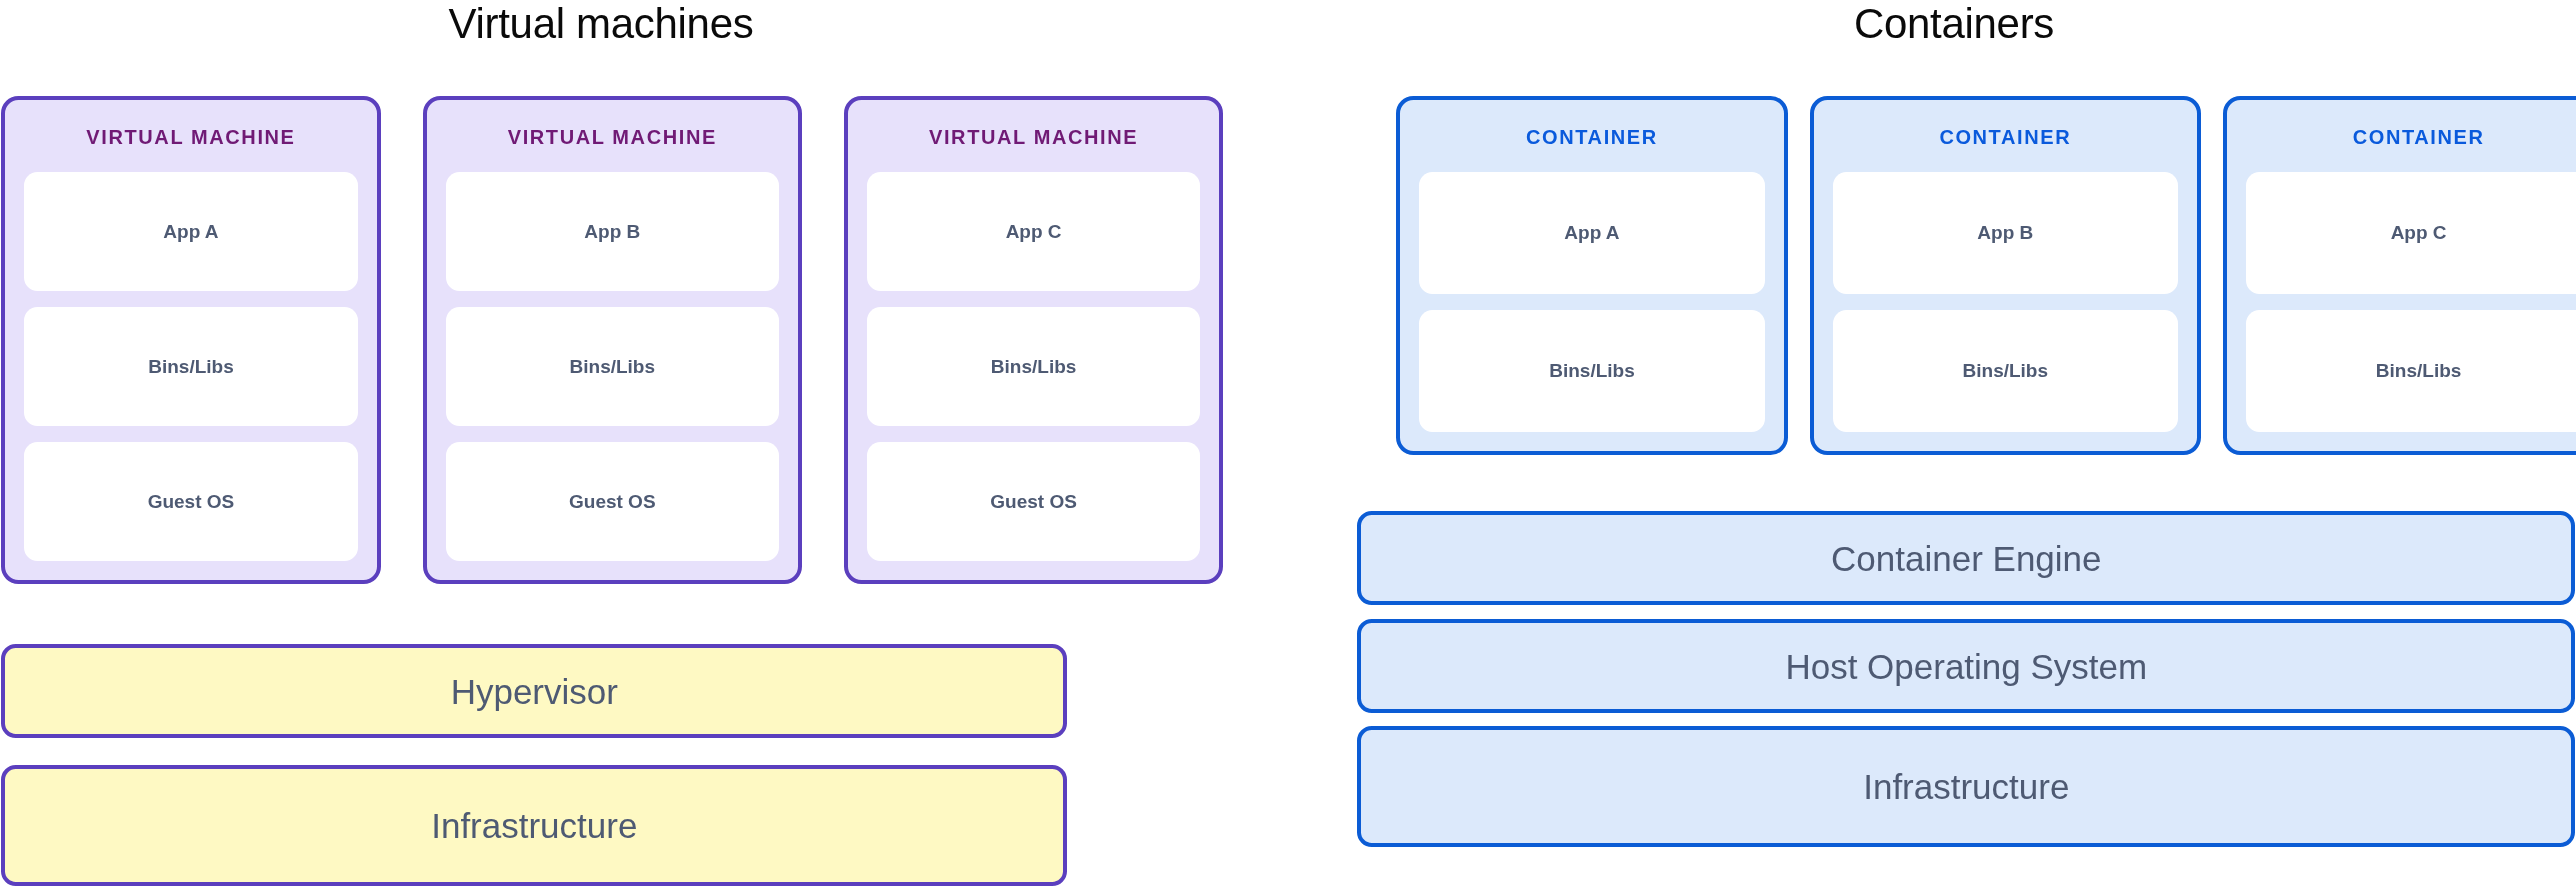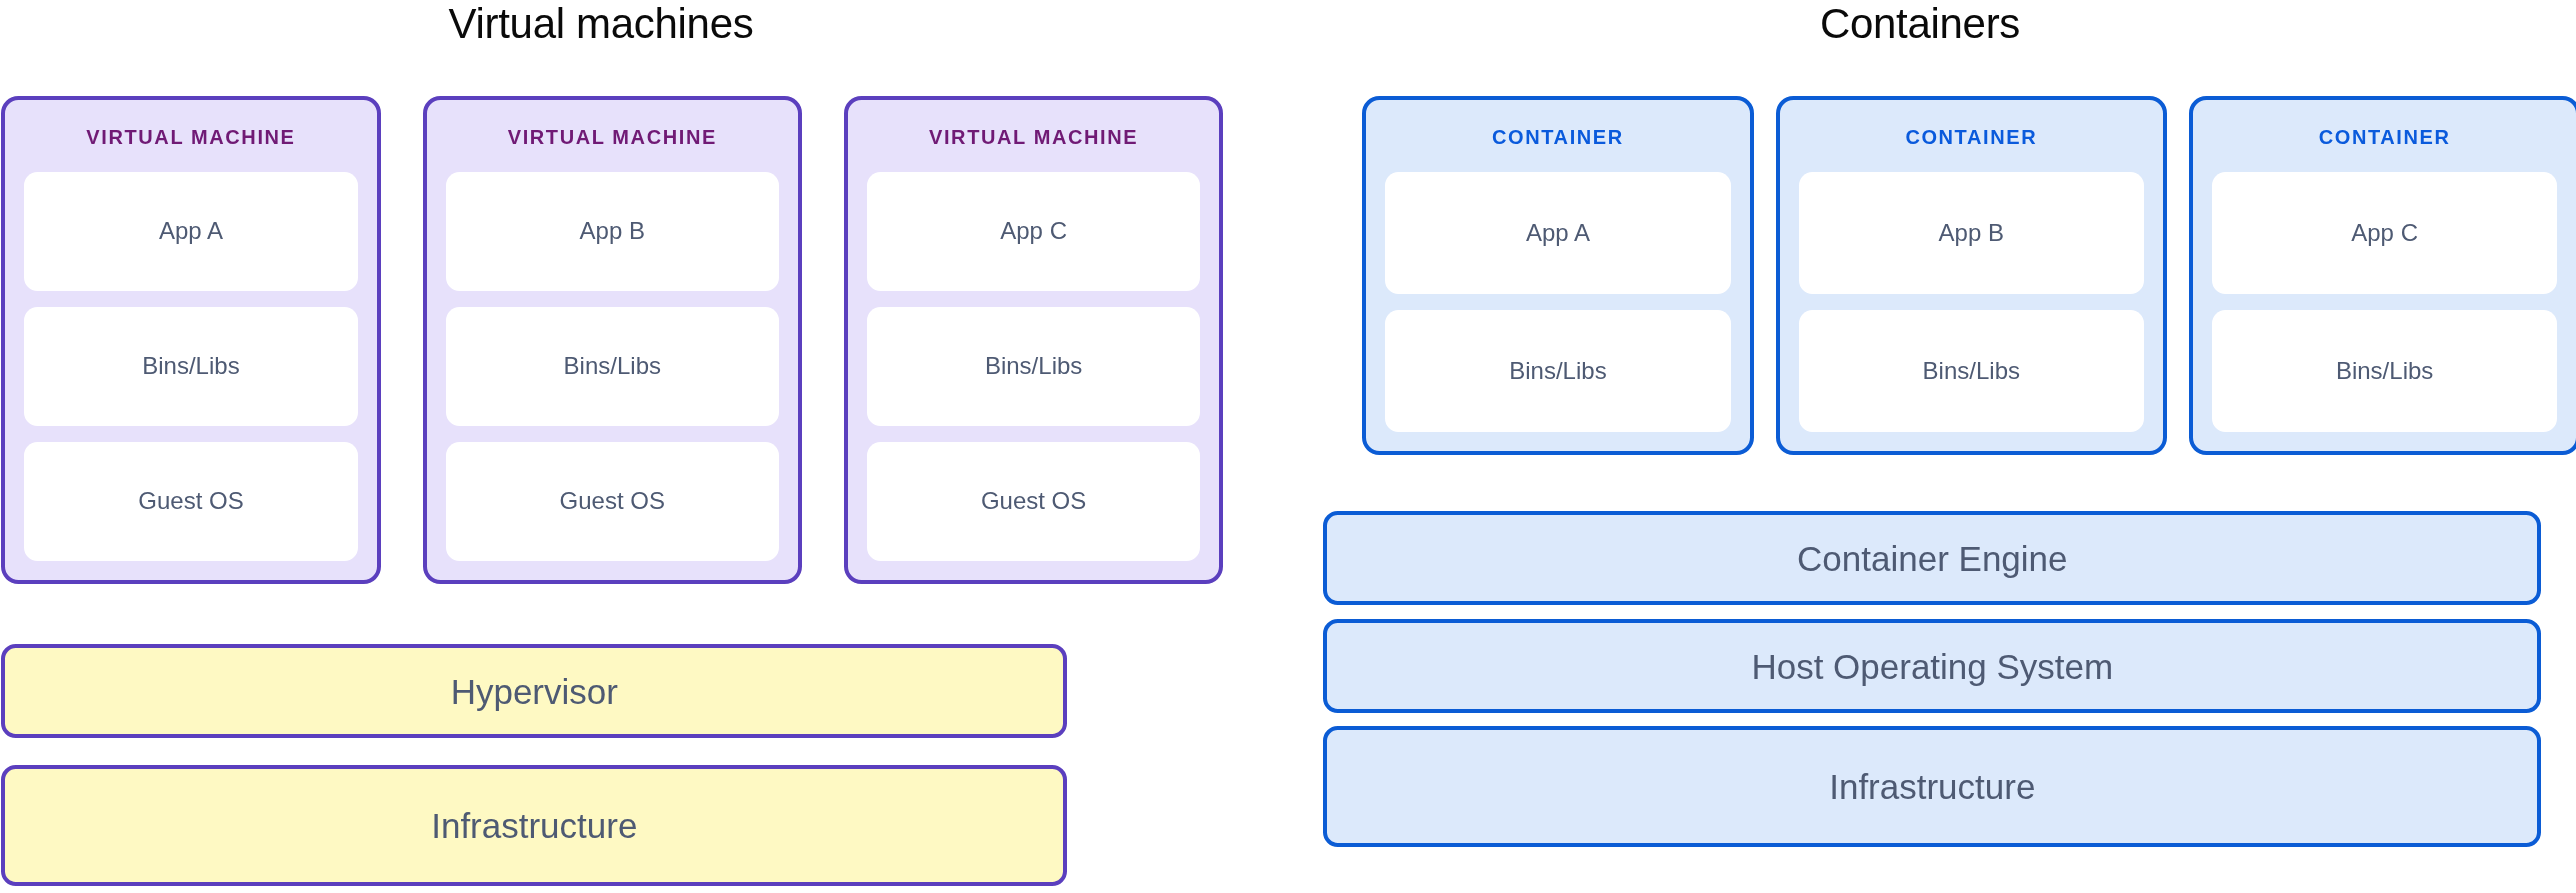--- a/index.html
+++ b/index.html
@@ -19,21 +19,21 @@
     background: #ffffff;
   }
 
   
   .panel {
     position: absolute;
     top: 0;
     height: 894px;
   }
   .panel-vm        { left: 0px;    width: 1226px; }
-  .panel-container { left: 1322px; width: 1220px; }
+  .panel-container { left: 1356px; width: 1220px; }
 
   
   .panel-title {
     position: absolute;
     top: -4px;
     left: 0;
     width: 100%;
     text-align: center;
     font-size: 42px;
     font-weight: 400;
@@ -106,22 +106,22 @@
     gap: 16px;
   }
 
   .unit-row {
     flex: 1 1 0;
     background: #ffffff;
     border-radius: 13.4px;
     display: flex;
     align-items: center;
     justify-content: center;
-    font-size: 24px;
-    font-weight: 400;
+    font-size: 19px;
+    font-weight: 700;
     color: #4e5a73;
     line-height: 1;
     white-space: nowrap;
   }
 
   
   .layer-bar {
     position: absolute;
     border-radius: 14.8px;
     border-width: 4.7px;

